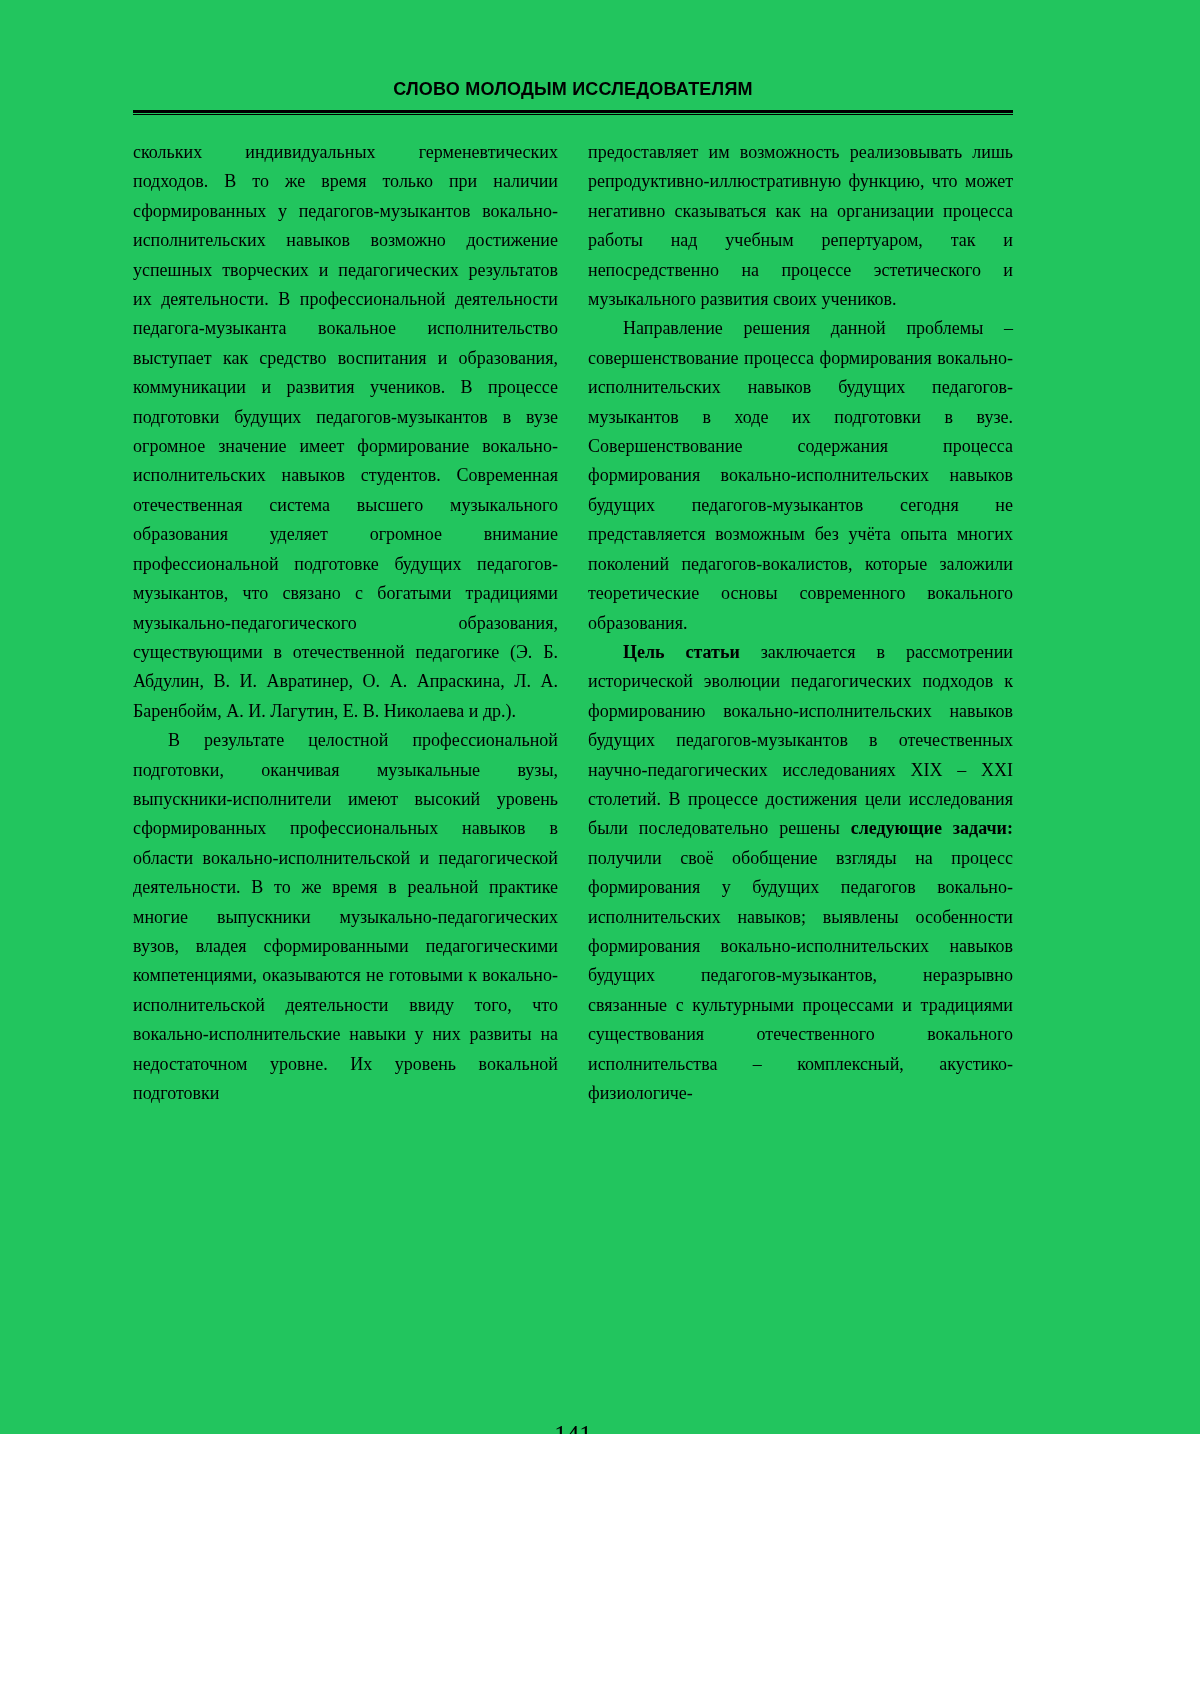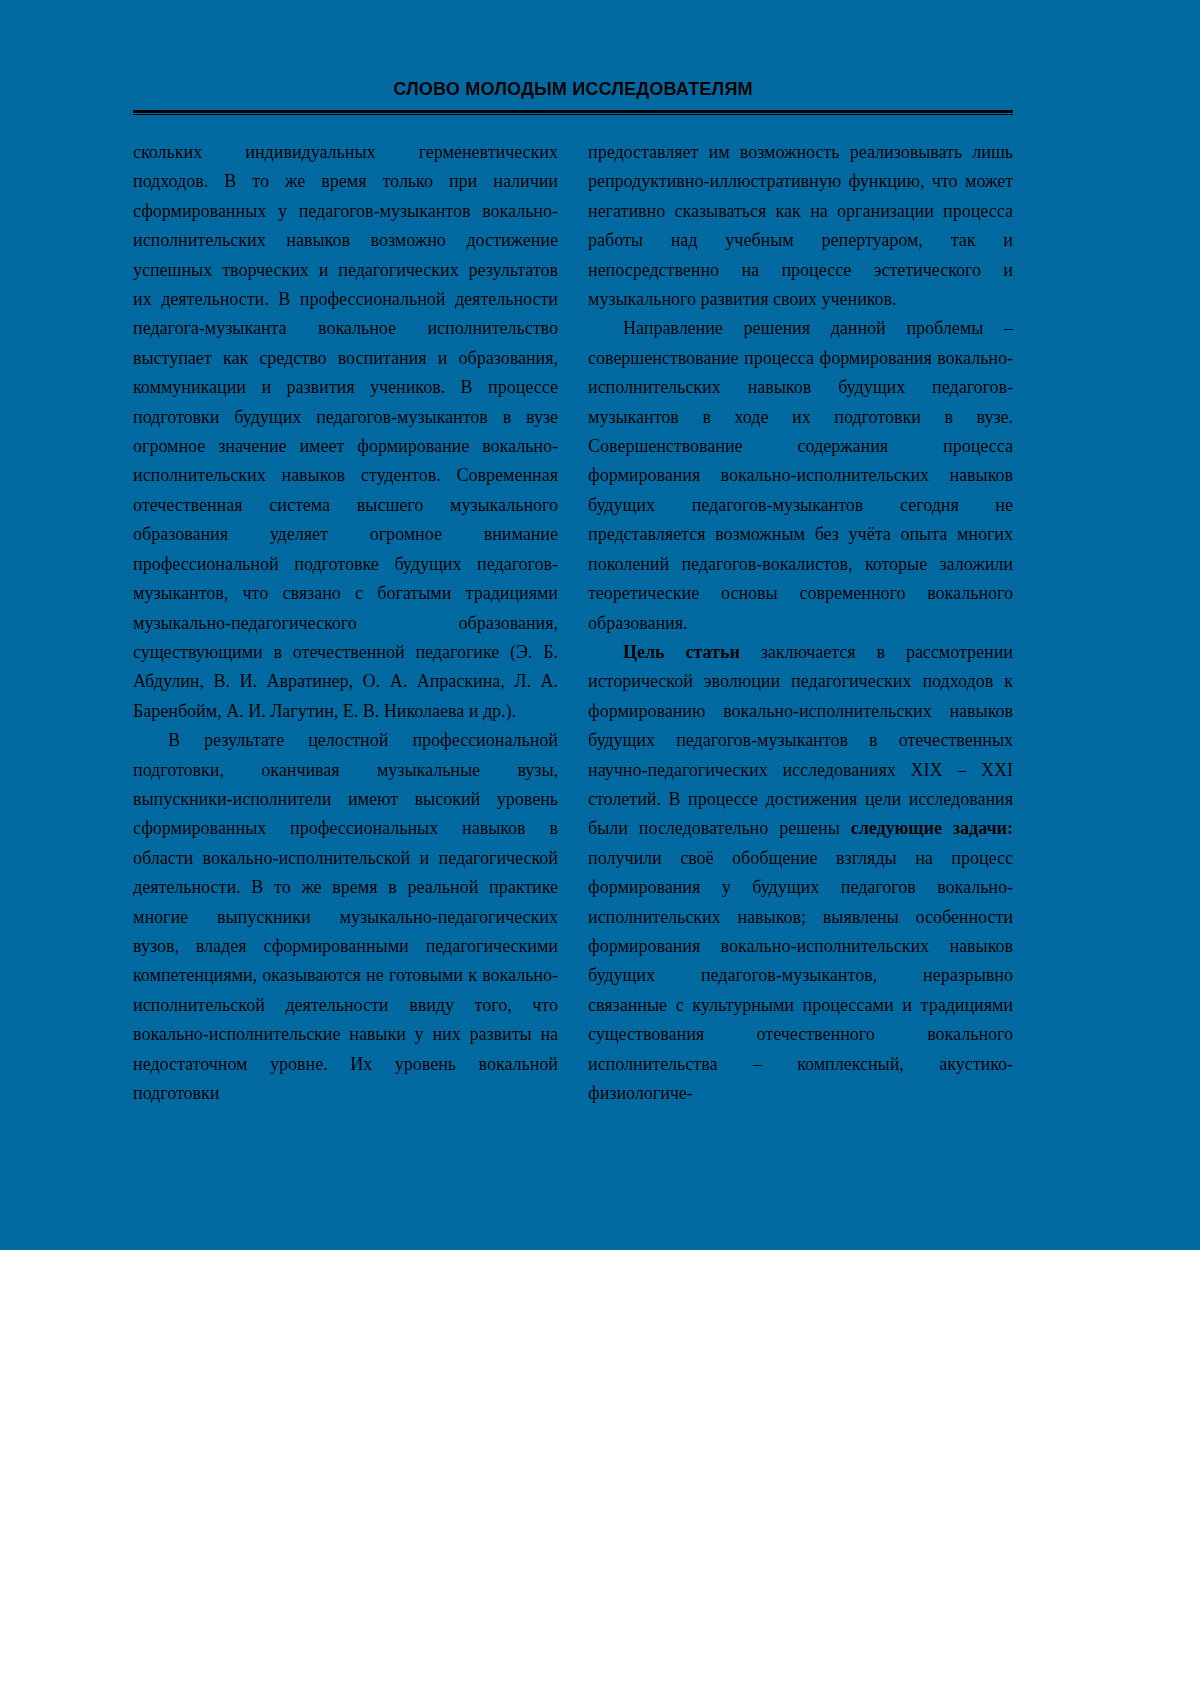--- a/index.html
+++ b/index.html
@@ -3,22 +3,22 @@
 <meta charset="utf-8">
 <style>
   html, body {
     margin: 0;
     padding: 0;
     background: #ffffff;
   }
   .page {
     position: relative;
     width: 1200px;
-    height: 1250px;
-    background: #0369a1;
+    height: 1434px;
+    background: #22c55e;
     box-sizing: border-box;
     padding-top: 80px;
     font-family: "Liberation Serif", "DejaVu Serif", serif;
     color: #000000;
   }
   .content {
     width: 880px;
     margin-left: 133px;
   }
   .running-head {

